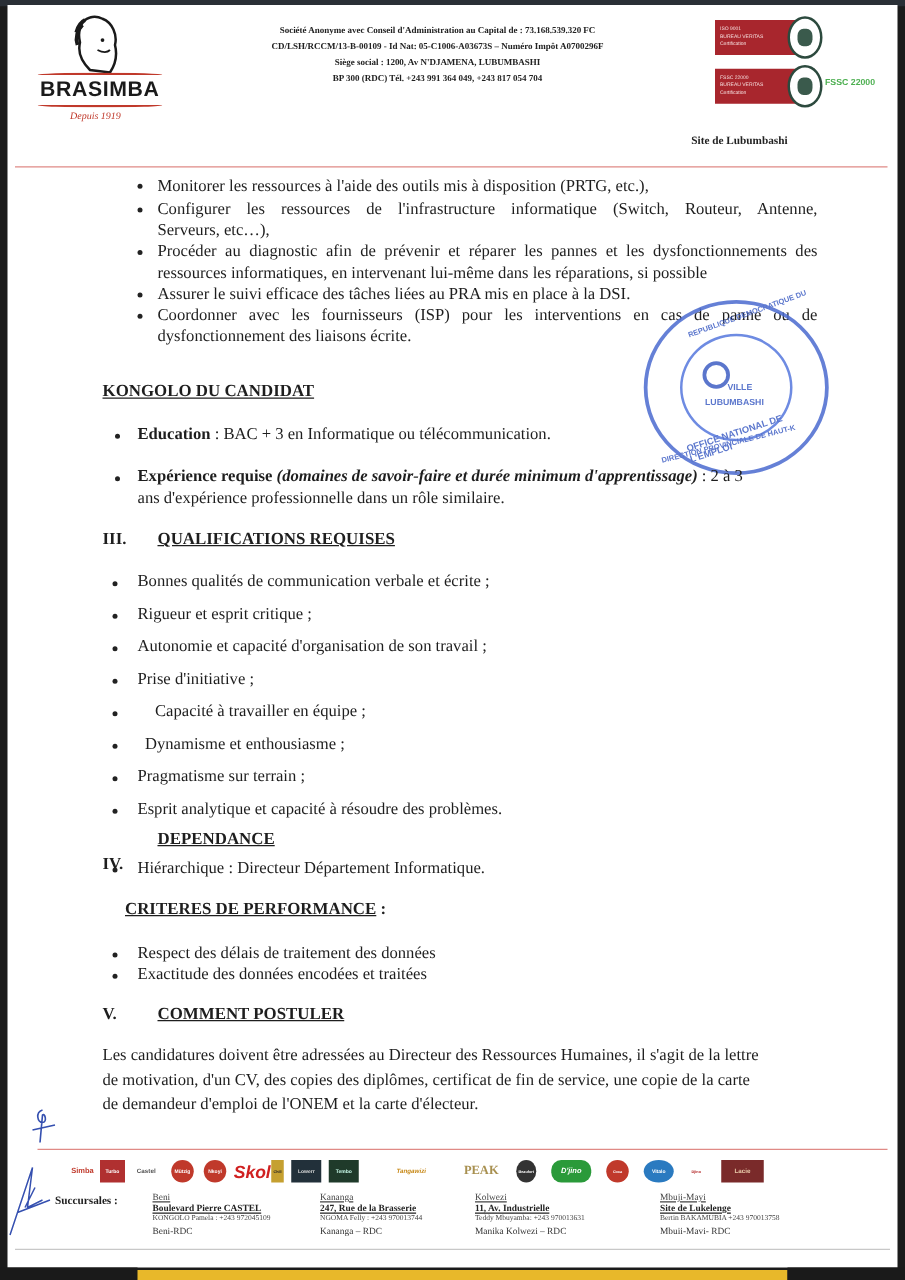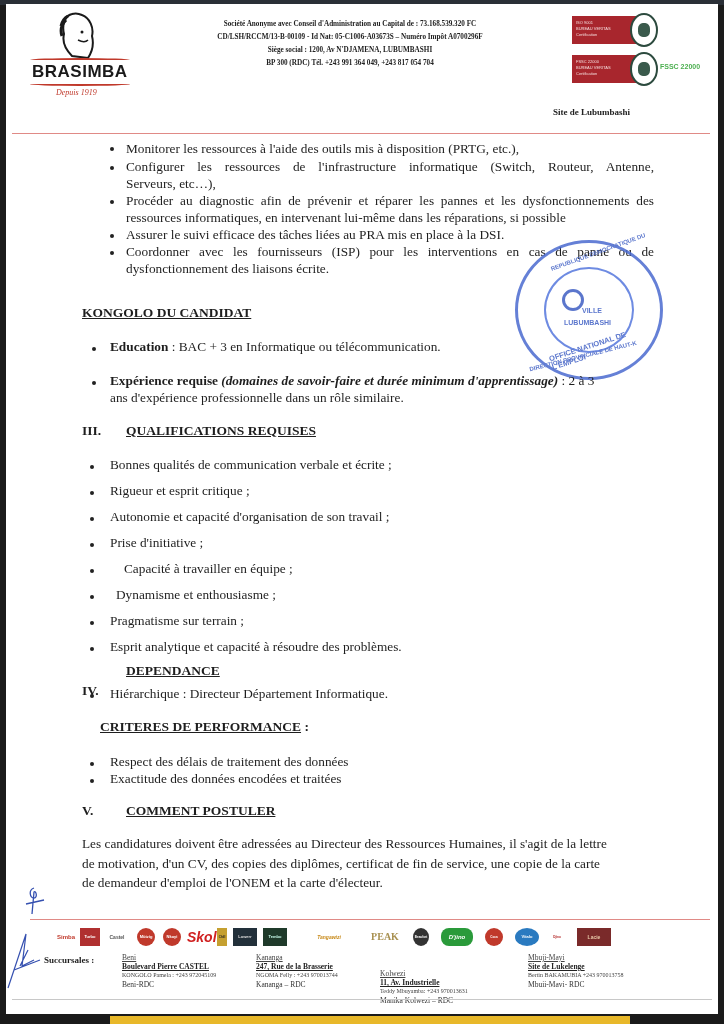--- a/index.html
+++ b/index.html
@@ -219,21 +219,21 @@
   <div class="addr">Boulevard Pierre CASTEL</div>
   <div class="contact">KONGOLO Pamela : +243 972045109</div>
   <div class="loc">Beni-RDC</div>
 </div>
 <div class="branch" style="left:256px;">
   <div class="city">Kananga</div>
   <div class="addr">247, Rue de la Brasserie</div>
   <div class="contact">NGOMA Felly : +243 970013744</div>
   <div class="loc">Kananga – RDC</div>
 </div>
-<div class="branch" style="left:380px;margin-top:16px;">
+<div class="branch" style="left:380px;">
   <div class="city">Kolwezi</div>
   <div class="addr">11, Av. Industrielle</div>
   <div class="contact">Teddy Mbuyamba: +243 970013631</div>
   <div class="loc">Manika Kolwezi – RDC</div>
 </div>
 <div class="branch" style="left:528px;">
   <div class="city">Mbuji-Mayi</div>
   <div class="addr">Site de Lukelenge</div>
   <div class="contact">Bertin BAKAMUBIA  +243 970013758</div>
   <div class="loc">Mbuii-Mavi- RDC</div>

